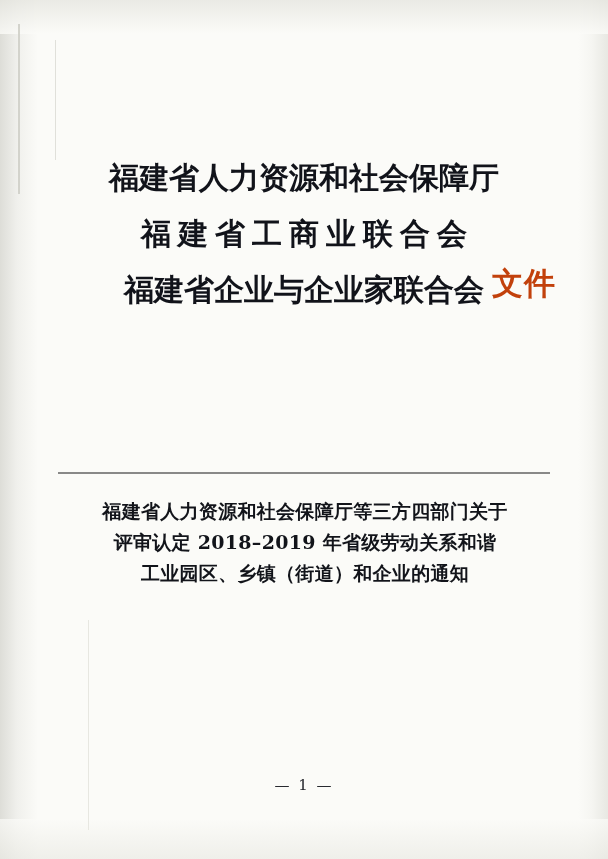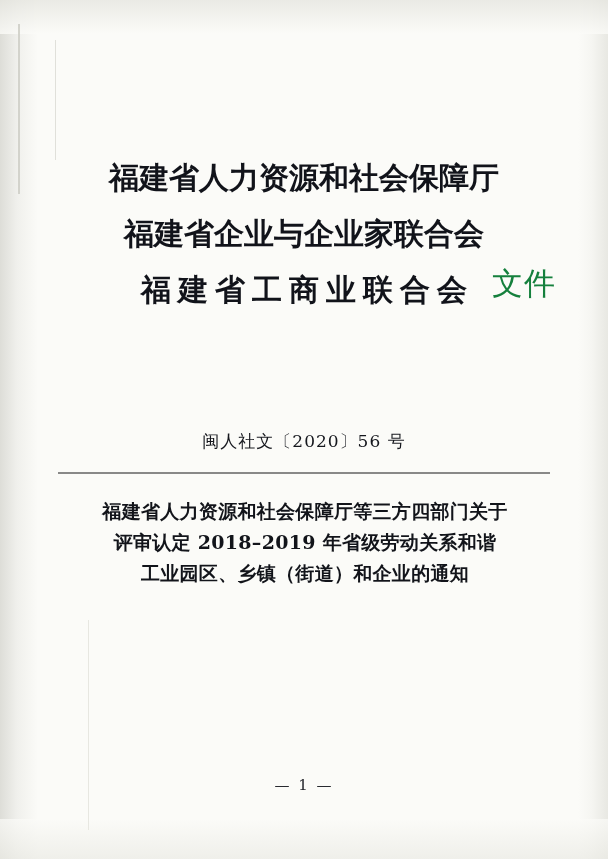--- a/index.html
+++ b/index.html
@@ -100,23 +100,23 @@
   .mh-1 { letter-spacing: 0px; font-size: 30px; }
   .mh-2 { letter-spacing: 13px; font-size: 30px; padding-left: 13px;}
   .mh-3 { letter-spacing: 0px; font-size: 30px; }
   .mh-4 { letter-spacing: 7px; font-size: 30px; padding-left: 7px;}
 
   .mh-wenjian {
     position: absolute;
     right: 52px;
     top: 268px;
     font-family: "DejaVu Serif", "Liberation Serif", serif;
-    font-weight: normal;
+    font-weight: bold;
     font-size: 31px;
-    color: #15803d;
+    color: #c2410c;
     letter-spacing: 1px;
     line-height: 1;
   }
 
   
   .doc-number {
     position: absolute;
     left: 0;
     top: 430px;
     width: 608px;
@@ -192,30 +192,29 @@
   <div class="scan-shade shade-bottom"></div>
   <div class="fold-line"></div>
   <div class="fold-line2"></div>
   <div class="crease"></div>
 
   <div class="masthead">
     <div class="mh-row">
       <span class="mh-text mh-1">福建省人力资源和社会保障厅</span>
     </div>
     <div class="mh-row">
+      <span class="mh-text mh-4">福建省工商业联合会</span>
+    </div>
+    <div class="mh-row">
       <span class="mh-text mh-3">福建省企业与企业家联合会</span>
     </div>
-    <div class="mh-row">
-      <span class="mh-text mh-4">福建省工商业联合会</span>
-    </div>
   </div>
 
   <div class="mh-wenjian">文件</div>
 
-  <div class="doc-number">闽人社文〔2020〕56 号</div>
 
   <div class="hr-red"></div>
 
   <div class="doc-title">
     <div>福建省人力资源和社会保障厅等三方四部门关于</div>
     <div>评审认定 2018–2019 年省级劳动关系和谐</div>
     <div>工业园区、乡镇（街道）和企业的通知</div>
   </div>
 
   <div class="doc-body">

